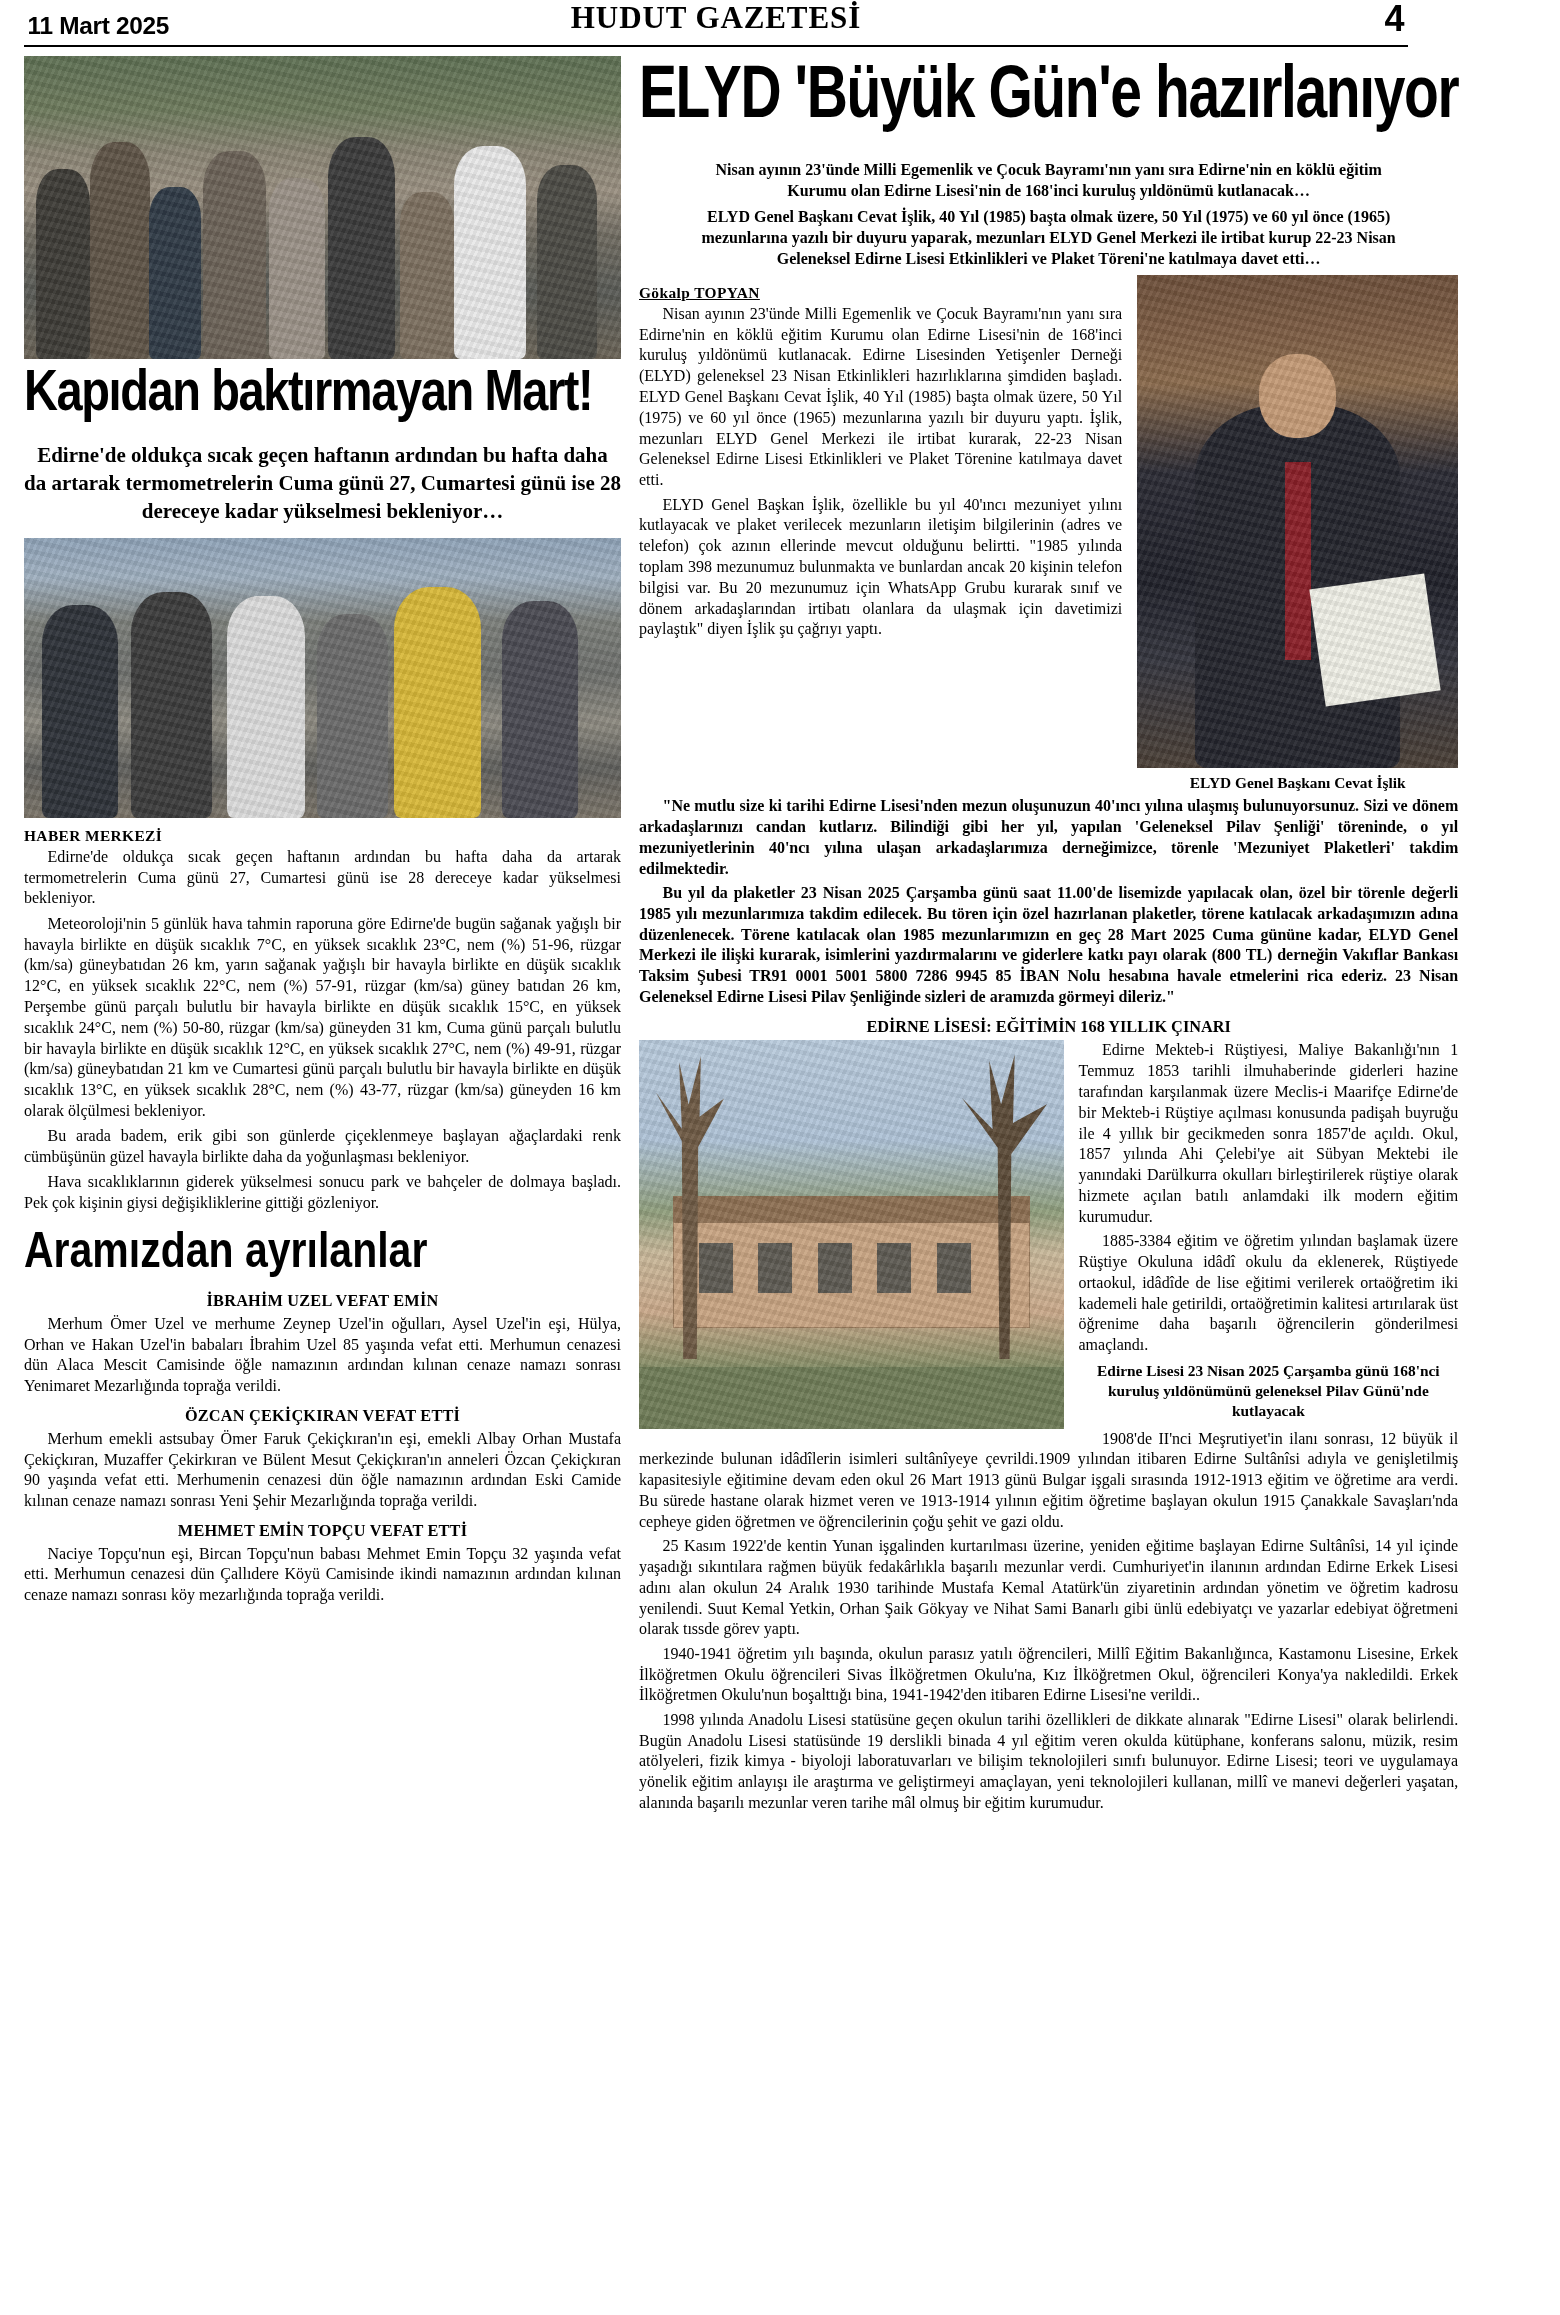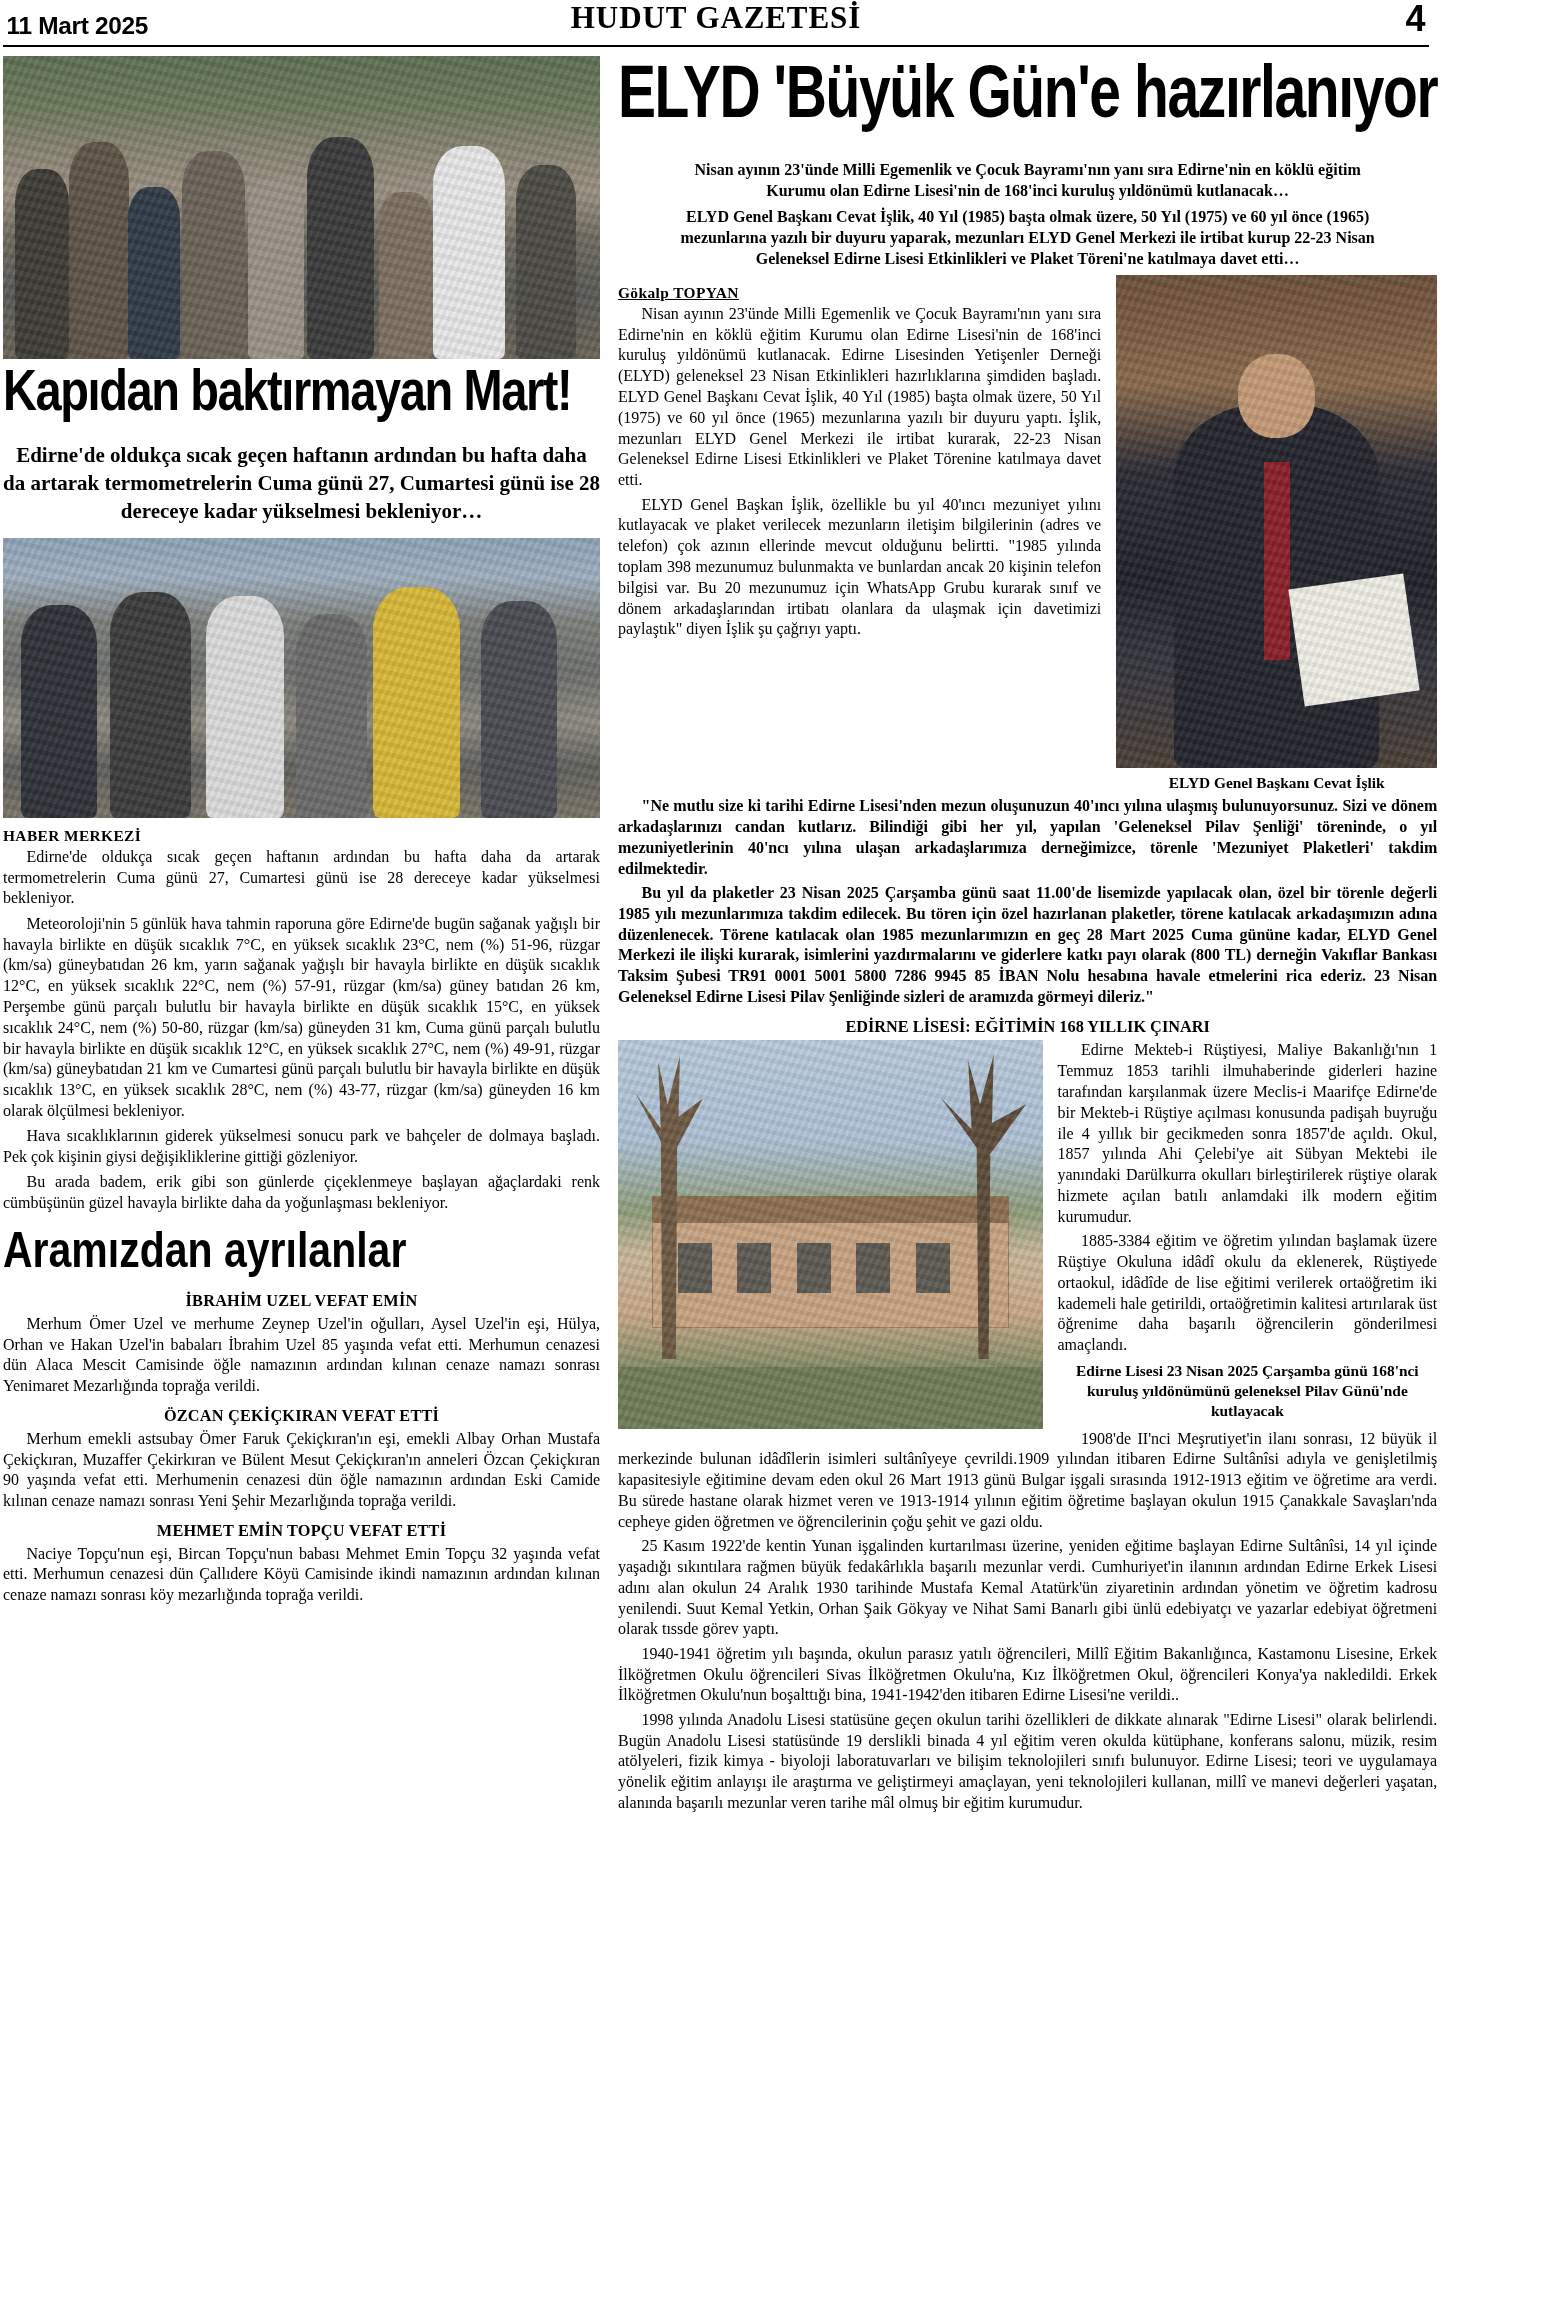--- a/index.html
+++ b/index.html
@@ -5,21 +5,21 @@
   * { box-sizing: border-box; }
   html, body { margin:0; padding:0; }
   body {
     width:1560px; height:2316px;
     background:#ffffff;
     font-family:"Liberation Serif", serif;
     color:#000;
     position:relative;
     overflow:hidden;
   }
-  .page { width:1432px; height:2316px; position:relative; padding:0 3px; }
+  .page { width:1432px; height:2316px; position:relative; padding:0 24px; }
 
   
   .masthead {
     display:flex; align-items:flex-end; justify-content:space-between;
     border-bottom:2.7px solid #000;
     padding:7.2px 3.6px 5.4px 3.6px;
     height:47px;
   }
   .mast-date {
     font-family:"Liberation Sans", sans-serif;
@@ -187,22 +187,22 @@
           <div class="fig" style="left:62%; width:87px;  height:231px; background:#d8b838;"></div>
           <div class="fig" style="left:80%; width:76px;  height:217px; background:#4a4a52;"></div>
         </div>
         <div class="ph-noise"></div>
       </div>
 
       <div class="byline">HABER MERKEZİ</div>
 
       <p class="body">Edirne'de oldukça sıcak geçen haftanın ardından bu hafta daha da artarak termometrelerin Cuma günü 27, Cumartesi günü ise 28 dereceye kadar yükselmesi bekleniyor.</p>
       <p class="body">Meteoroloji'nin 5 günlük hava tahmin raporuna göre Edirne'de bugün sağanak yağışlı bir havayla birlikte en düşük sıcaklık 7°C, en yüksek sıcaklık 23°C, nem (%) 51-96, rüzgar (km/sa) güneybatıdan 26 km, yarın sağanak yağışlı bir havayla birlikte en düşük sıcaklık 12°C, en yüksek sıcaklık 22°C, nem (%) 57-91, rüzgar (km/sa) güney batıdan 26 km, Perşembe günü parçalı bulutlu bir havayla birlikte en düşük sıcaklık 15°C, en yüksek sıcaklık 24°C, nem (%) 50-80, rüzgar (km/sa) güneyden 31 km, Cuma günü parçalı bulutlu bir havayla birlikte en düşük sıcaklık 12°C, en yüksek sıcaklık 27°C, nem (%) 49-91, rüzgar (km/sa) güneybatıdan 21 km ve Cumartesi günü parçalı bulutlu bir havayla birlikte en düşük sıcaklık 13°C, en yüksek sıcaklık 28°C, nem (%) 43-77, rüzgar (km/sa) güneyden 16 km olarak ölçülmesi bekleniyor.</p>
+      <p class="body">Bu arada badem, erik gibi son günlerde çiçeklenmeye başlayan ağaçlardaki renk cümbüşünün güzel havayla birlikte daha da yoğunlaşması bekleniyor.</p>
       <p class="body">Hava sıcaklıklarının giderek yükselmesi sonucu park ve bahçeler de dolmaya başladı. Pek çok kişinin giysi değişikliklerine gittiği gözleniyor.</p>
-      <p class="body">Bu arada badem, erik gibi son günlerde çiçeklenmeye başlayan ağaçlardaki renk cümbüşünün güzel havayla birlikte daha da yoğunlaşması bekleniyor.</p>
 
       <div class="section-title">Aramızdan ayrılanlar</div>
 
       <div>
         <div class="obit-head">İBRAHİM UZEL VEFAT EMİN</div>
         <p class="body">Merhum Ömer Uzel ve merhume Zeynep Uzel'in oğulları, Aysel Uzel'in eşi, Hülya, Orhan ve Hakan Uzel'in babaları İbrahim Uzel 85 yaşında vefat etti. Merhumun cenazesi dün Alaca Mescit Camisinde öğle namazının ardından kılınan cenaze namazı sonrası Yenimaret Mezarlığında toprağa verildi.</p>
       </div>
       <div>
         <div class="obit-head">ÖZCAN ÇEKİÇKIRAN VEFAT ETTİ</div>
         <p class="body">Merhum emekli astsubay Ömer Faruk Çekiçkıran'ın eşi, emekli Albay Orhan Mustafa Çekiçkıran, Muzaffer Çekirkıran ve Bülent Mesut Çekiçkıran'ın anneleri Özcan Çekiçkıran 90 yaşında vefat etti. Merhumenin cenazesi dün öğle namazının ardından Eski Camide kılınan cenaze namazı sonrası Yeni Şehir Mezarlığında toprağa verildi.</p>

